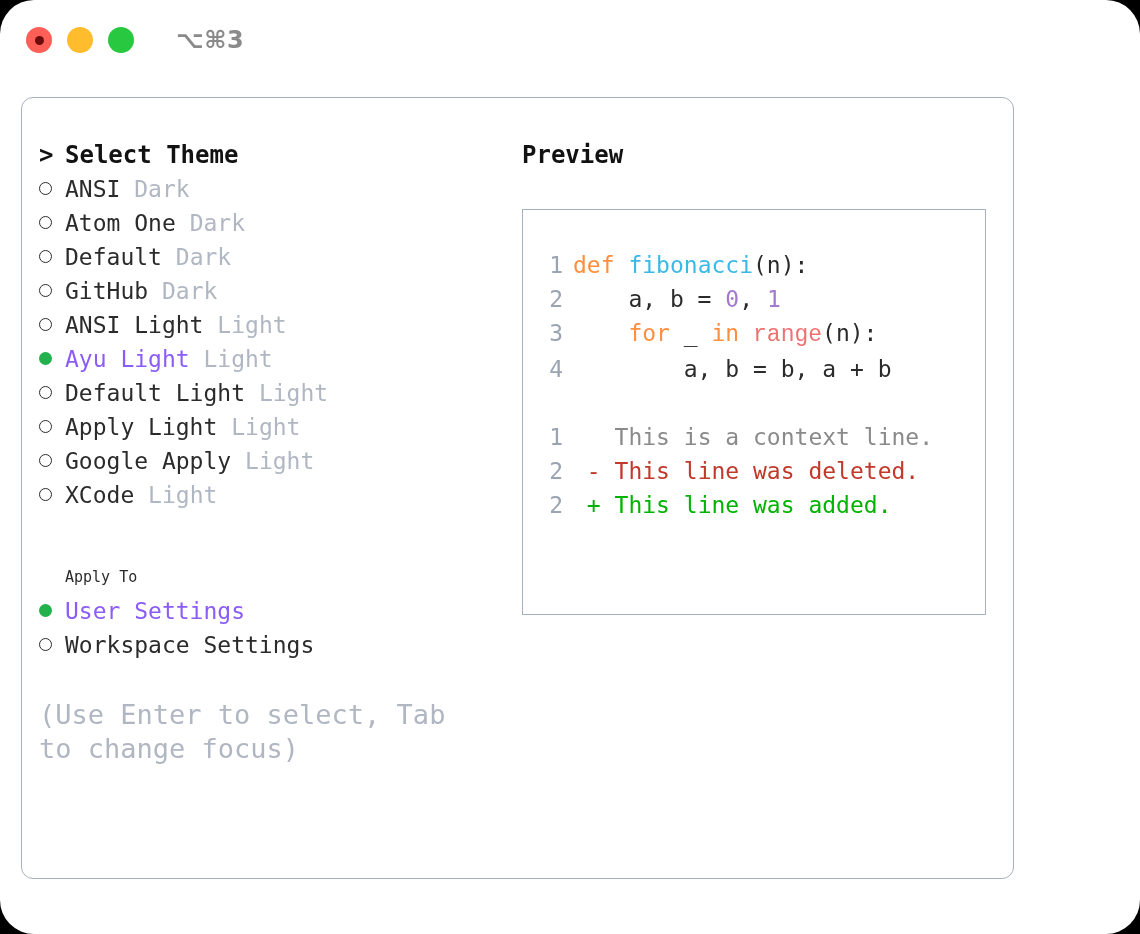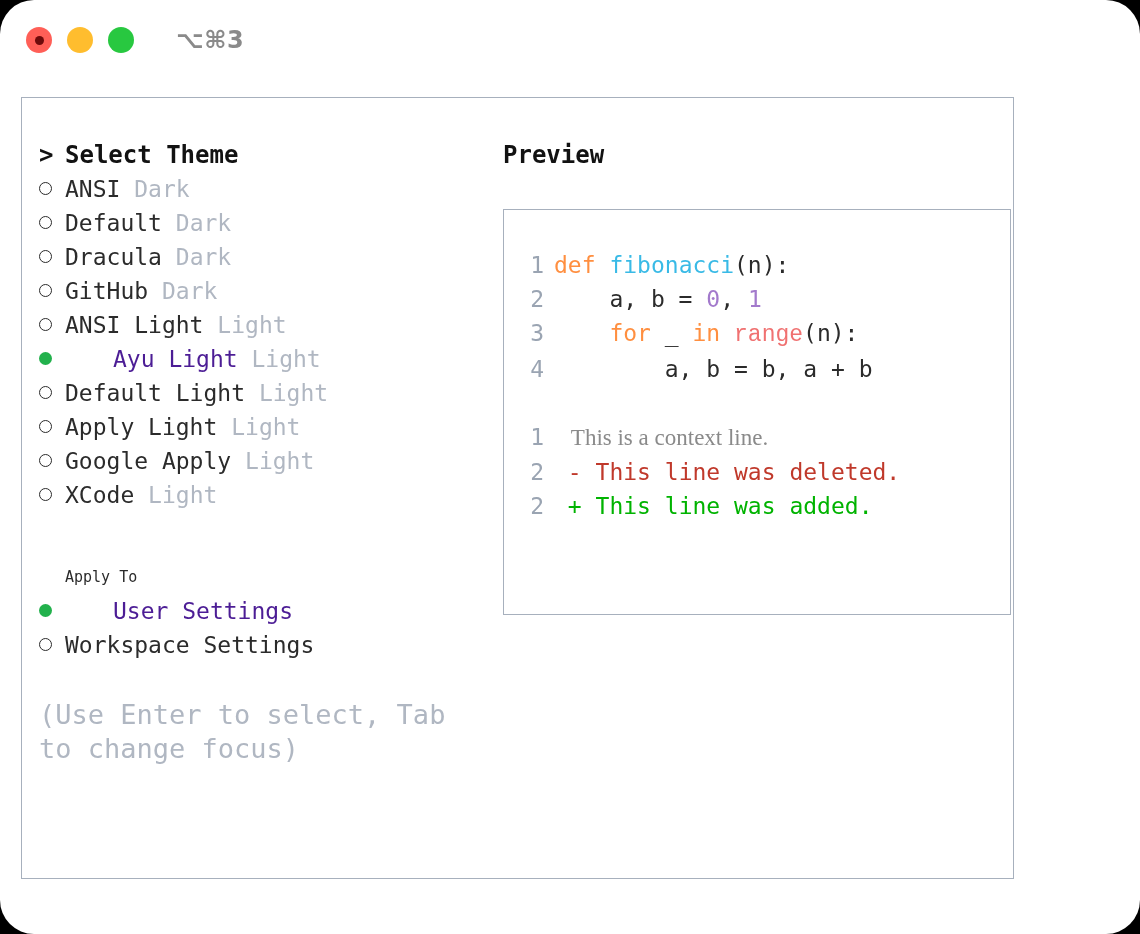--- a/index.html
+++ b/index.html
@@ -64,21 +64,21 @@
   }
 
   
   #panel {
     position: absolute;
     left: 21px;
     top: 97px;
     width: 993px;
     height: 782px;
     border: 1.6px solid #a7b0bd;
-    border-radius: 0;
+    border-radius: 12px;
     box-sizing: border-box;
     background: #ffffff;
   }
 
   
   #left-col {
     position: absolute;
     left: 17px;
     top: 40px;
     width: 460px;
@@ -110,55 +110,55 @@
   }
   .bullet-ring {
     display: inline-block;
     width: 11px;
     height: 11px;
     border-radius: 50%;
     border: 1.8px solid #2b2b2b;
     box-sizing: content-box;
     vertical-align: 2px;
   }
-  .sel { color: #4c1d95; margin-left: 48px; }
+  .sel { color: #8b5cf6; }
   .tag { color: #b0b7c2; }
   .section-label {
     font-size: 15px;
     line-height: 34px;
     color: #2b2b2b;
     white-space: pre;
   }
   .spacer-lg { height: 48px; }
   .spacer-md { height: 36px; }
   #hint {
     font-size: 27px;
     line-height: 34px;
     color: #b0b7c2;
     width: 420px;
     white-space: pre-wrap;
   }
 
   
   #right-col {
     position: absolute;
-    left: 481px;
+    left: 500px;
     top: 40px;
     width: 500px;
   }
   #preview-label {
     font-size: 24px;
     font-weight: bold;
     color: #121212;
     line-height: 34px;
     white-space: pre;
   }
   #preview-box {
     margin-top: 37px;
-    width: 508px;
+    width: 464px;
     height: 406px;
     border: 1.8px solid #a7b0bd;
     box-sizing: border-box;
     background: #ffffff;
     padding: 38px 0 0 16px;
   }
   .code-line {
     font-size: 23px;
     line-height: 34px;
     white-space: pre;
@@ -169,21 +169,21 @@
     display: inline-block;
     width: 24px;
     text-align: right;
     margin-right: 10px;
   }
   .kw   { color: #ff8f40; }
   .fn   { color: #39bae6; }
   .num  { color: #a37acc; }
   .call { color: #f07171; font-family: Liberation Mono, monospace; }
   .pl   { color: #2b2b2b; }
-  .diff-ctx { color: #8a8a8a; font-family: Liberation Serif, serif; }
+  .diff-ctx { color: #8a8a8a; }
   .diff-del { color: #c0392b; }
   .diff-add { color: #00b300; }
   .gap { height: 34px; }
 </style>
 </head>
 <body>
 
 <div id="window">
 
   <div id="titlebar">
@@ -196,22 +196,22 @@
   </div>
 
   <div id="panel">
 
     <div id="left-col">
 
       <div class="row hdr"><span class="marker">&gt; </span><span>Select Theme</span></div>
 
       <div id="theme-list">
           <div class="row"><span class="marker"><span class="bullet-ring"></span></span><span>ANSI</span><span> </span><span class="tag">Dark</span></div>
+          <div class="row"><span class="marker"><span class="bullet-ring"></span></span><span>Atom One</span><span> </span><span class="tag">Dark</span></div>
           <div class="row"><span class="marker"><span class="bullet-ring"></span></span><span>Default</span><span> </span><span class="tag">Dark</span></div>
-          <div class="row"><span class="marker"><span class="bullet-ring"></span></span><span>Dracula</span><span> </span><span class="tag">Dark</span></div>
           <div class="row"><span class="marker"><span class="bullet-ring"></span></span><span>GitHub</span><span> </span><span class="tag">Dark</span></div>
           <div class="row"><span class="marker"><span class="bullet-ring"></span></span><span>ANSI Light</span><span> </span><span class="tag">Light</span></div>
           <div class="row"><span class="marker"><span class="bullet-dot"></span></span><span class="sel">Ayu Light</span><span> </span><span class="tag">Light</span></div>
           <div class="row"><span class="marker"><span class="bullet-ring"></span></span><span>Default Light</span><span> </span><span class="tag">Light</span></div>
           <div class="row"><span class="marker"><span class="bullet-ring"></span></span><span>Apply Light</span><span> </span><span class="tag">Light</span></div>
           <div class="row"><span class="marker"><span class="bullet-ring"></span></span><span>Google Apply</span><span> </span><span class="tag">Light</span></div>
           <div class="row"><span class="marker"><span class="bullet-ring"></span></span><span>XCode</span><span> </span><span class="tag">Light</span></div>
         </div>
 
       <div class="spacer-lg"></div>

